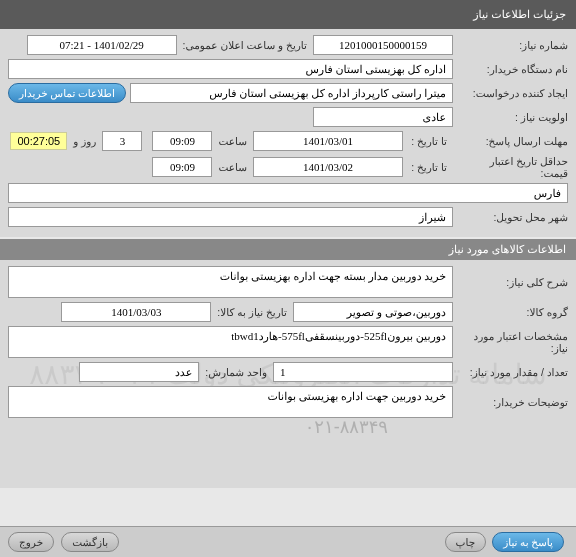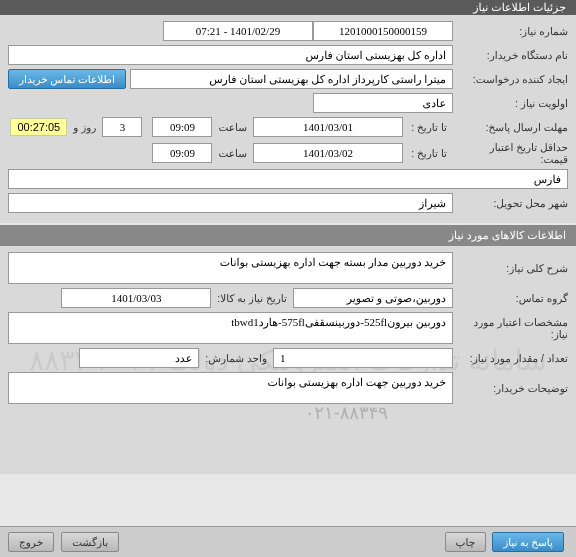--- a/index.html
+++ b/index.html
@@ -8,21 +8,21 @@
   font-size: 11px;
   background: #e8e8e8;
   width: 576px;
   height: 557px;
   overflow: hidden;
   direction: rtl;
 }
 .header-bar {
   background: #5a5a5a;
   color: #fff;
-  padding: 1px 10px;
+  padding: 8px 10px;
   font-size: 11px;
   cursor: pointer;
 }
 .section-bar {
   background: #888;
   color: #fff;
   padding: 4px 10px;
   font-size: 11px;
   margin-top: 2px;
   cursor: pointer;
@@ -86,21 +86,21 @@
   font-family: Tahoma;
   text-align: right;
   resize: none;
   flex: 1;
   height: 32px;
 }
 .btn {
   background: linear-gradient(#6bb8e8, #3a8cc8);
   color: #fff;
   border: 1px solid #2a6ca0;
-  border-radius: 2px;
+  border-radius: 10px;
   padding: 3px 10px;
   font-size: 10.5px;
   font-family: Tahoma;
   cursor: pointer;
   margin-right: 4px;
 }
 .btn-gray {
   background: linear-gradient(#d8d8d8, #b8b8b8);
   color: #333;
   border: 1px solid #888;
@@ -128,20 +128,21 @@
 <body>
 
 <div class="header-bar">
   <span>جزئیات اطلاعات نیاز</span>
 </div>
 
 <div class="form-area">
   <div class="row">
     <span class="label">شماره نیاز:</span>
     <input class="input input-med" value="1201000150000159" style="">
+    <span class="label-sm">تاریخ و ساعت اعلان عمومی:</span>
     <input class="input input-date" value="1401/02/29 - 07:21" style="">
   </div>
   <div class="row">
     <span class="label">نام دستگاه خریدار:</span>
     <input class="input input-wide" value="اداره کل بهزیستی استان فارس" style="">
   </div>
   <div class="row">
     <span class="label">ایجاد کننده درخواست:</span>
     <input class="input input-wide" value="میترا راستی کارپرداز اداره کل بهزیستی استان فارس" style="">
     <button class="btn">اطلاعات تماس خریدار</button>
@@ -181,21 +182,21 @@
 </div>
 
 <div class="form-area" style="padding-bottom:50px">
   <div class="watermark">سامانه تدارکات الکترونیکی دولت ۰۲۱-۸۸۳۴۹</div>
 
   <div class="row">
     <span class="label">شرح کلی نیاز:</span>
     <textarea class="textarea" style="">خرید دوربین مدار بسته جهت اداره بهزیستی بوانات</textarea>
   </div>
   <div class="row">
-    <span class="label">گروه تماس:</span>
+    <span class="label">گروه کالا:</span>
     <input class="input" style="width: 160px; text-align: right; padding-right: 6px;" value="دوربین،صوتی و تصویر">
     <span class="label-sm">تاریخ نیاز به کالا:</span>
     <input class="input input-date" value="1401/03/03" style="">
   </div>
   <div class="row">
     <span class="label">مشخصات اعتبار مورد نیاز:</span>
     <textarea class="textarea" style="">دوربین بیرون525fl-دوربینسقفی575fl-هاردtbwd1</textarea>
   </div>
   <div class="row">
     <span class="label">تعداد / مقدار مورد نیاز:</span>

